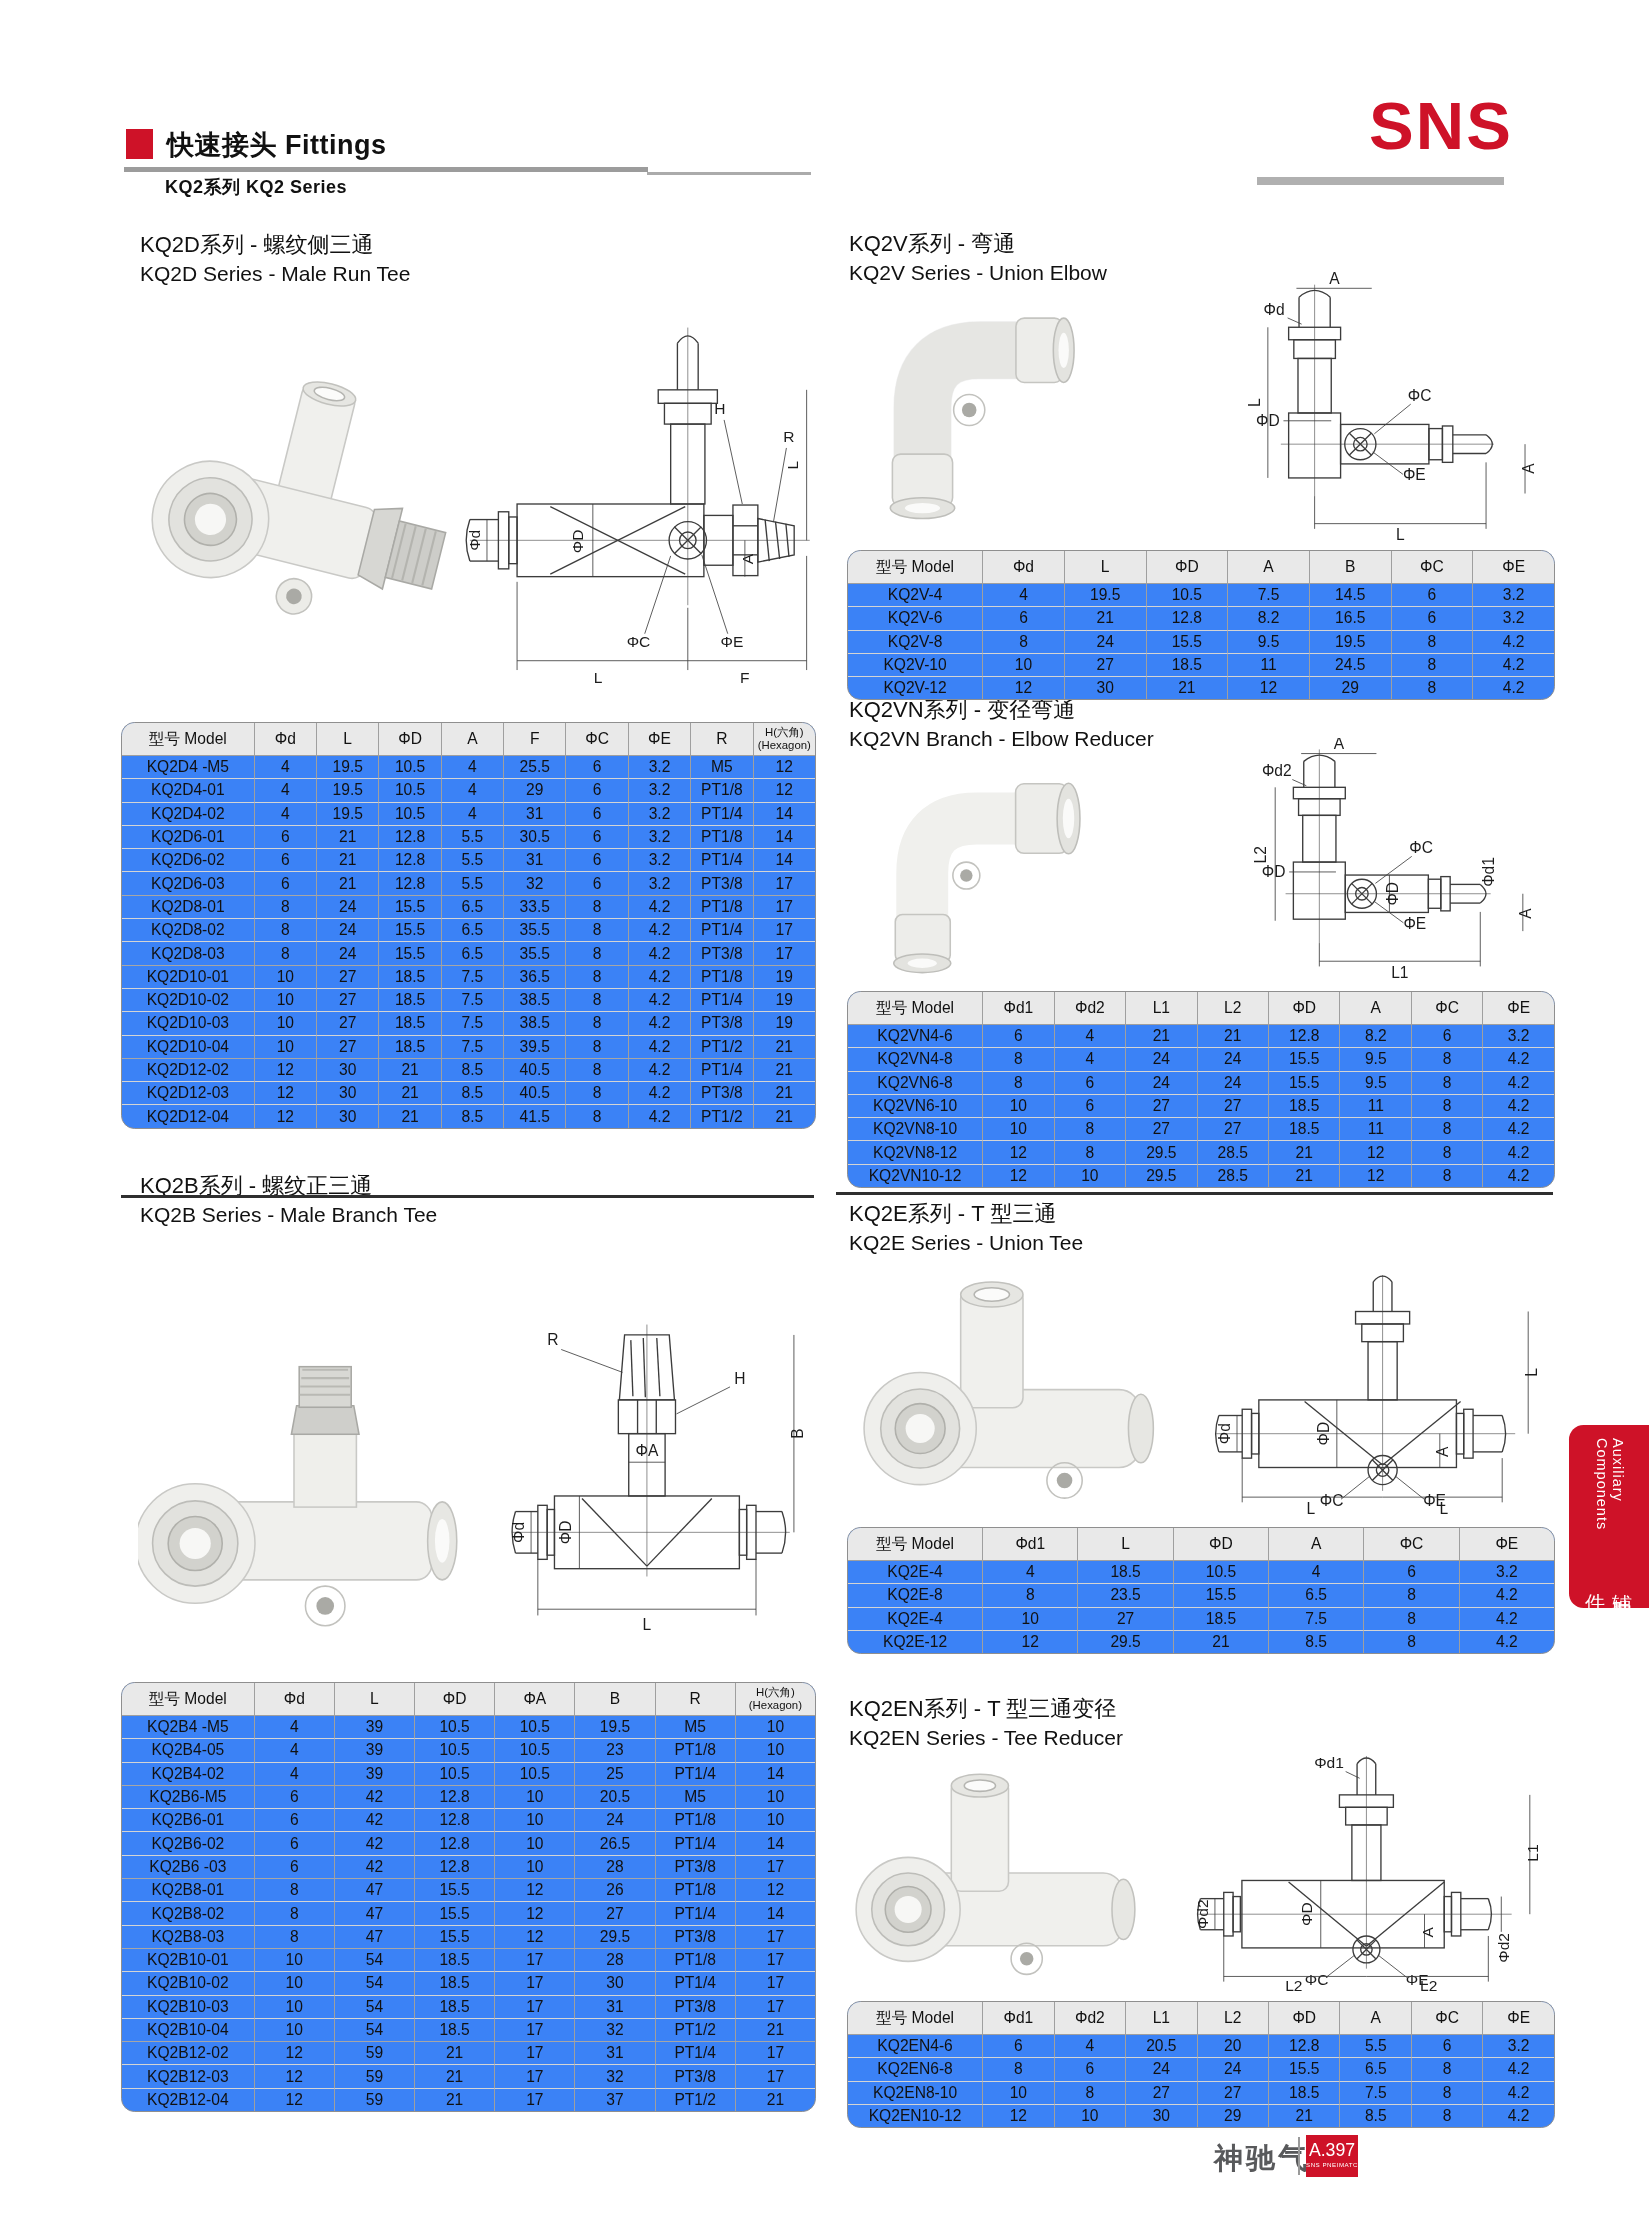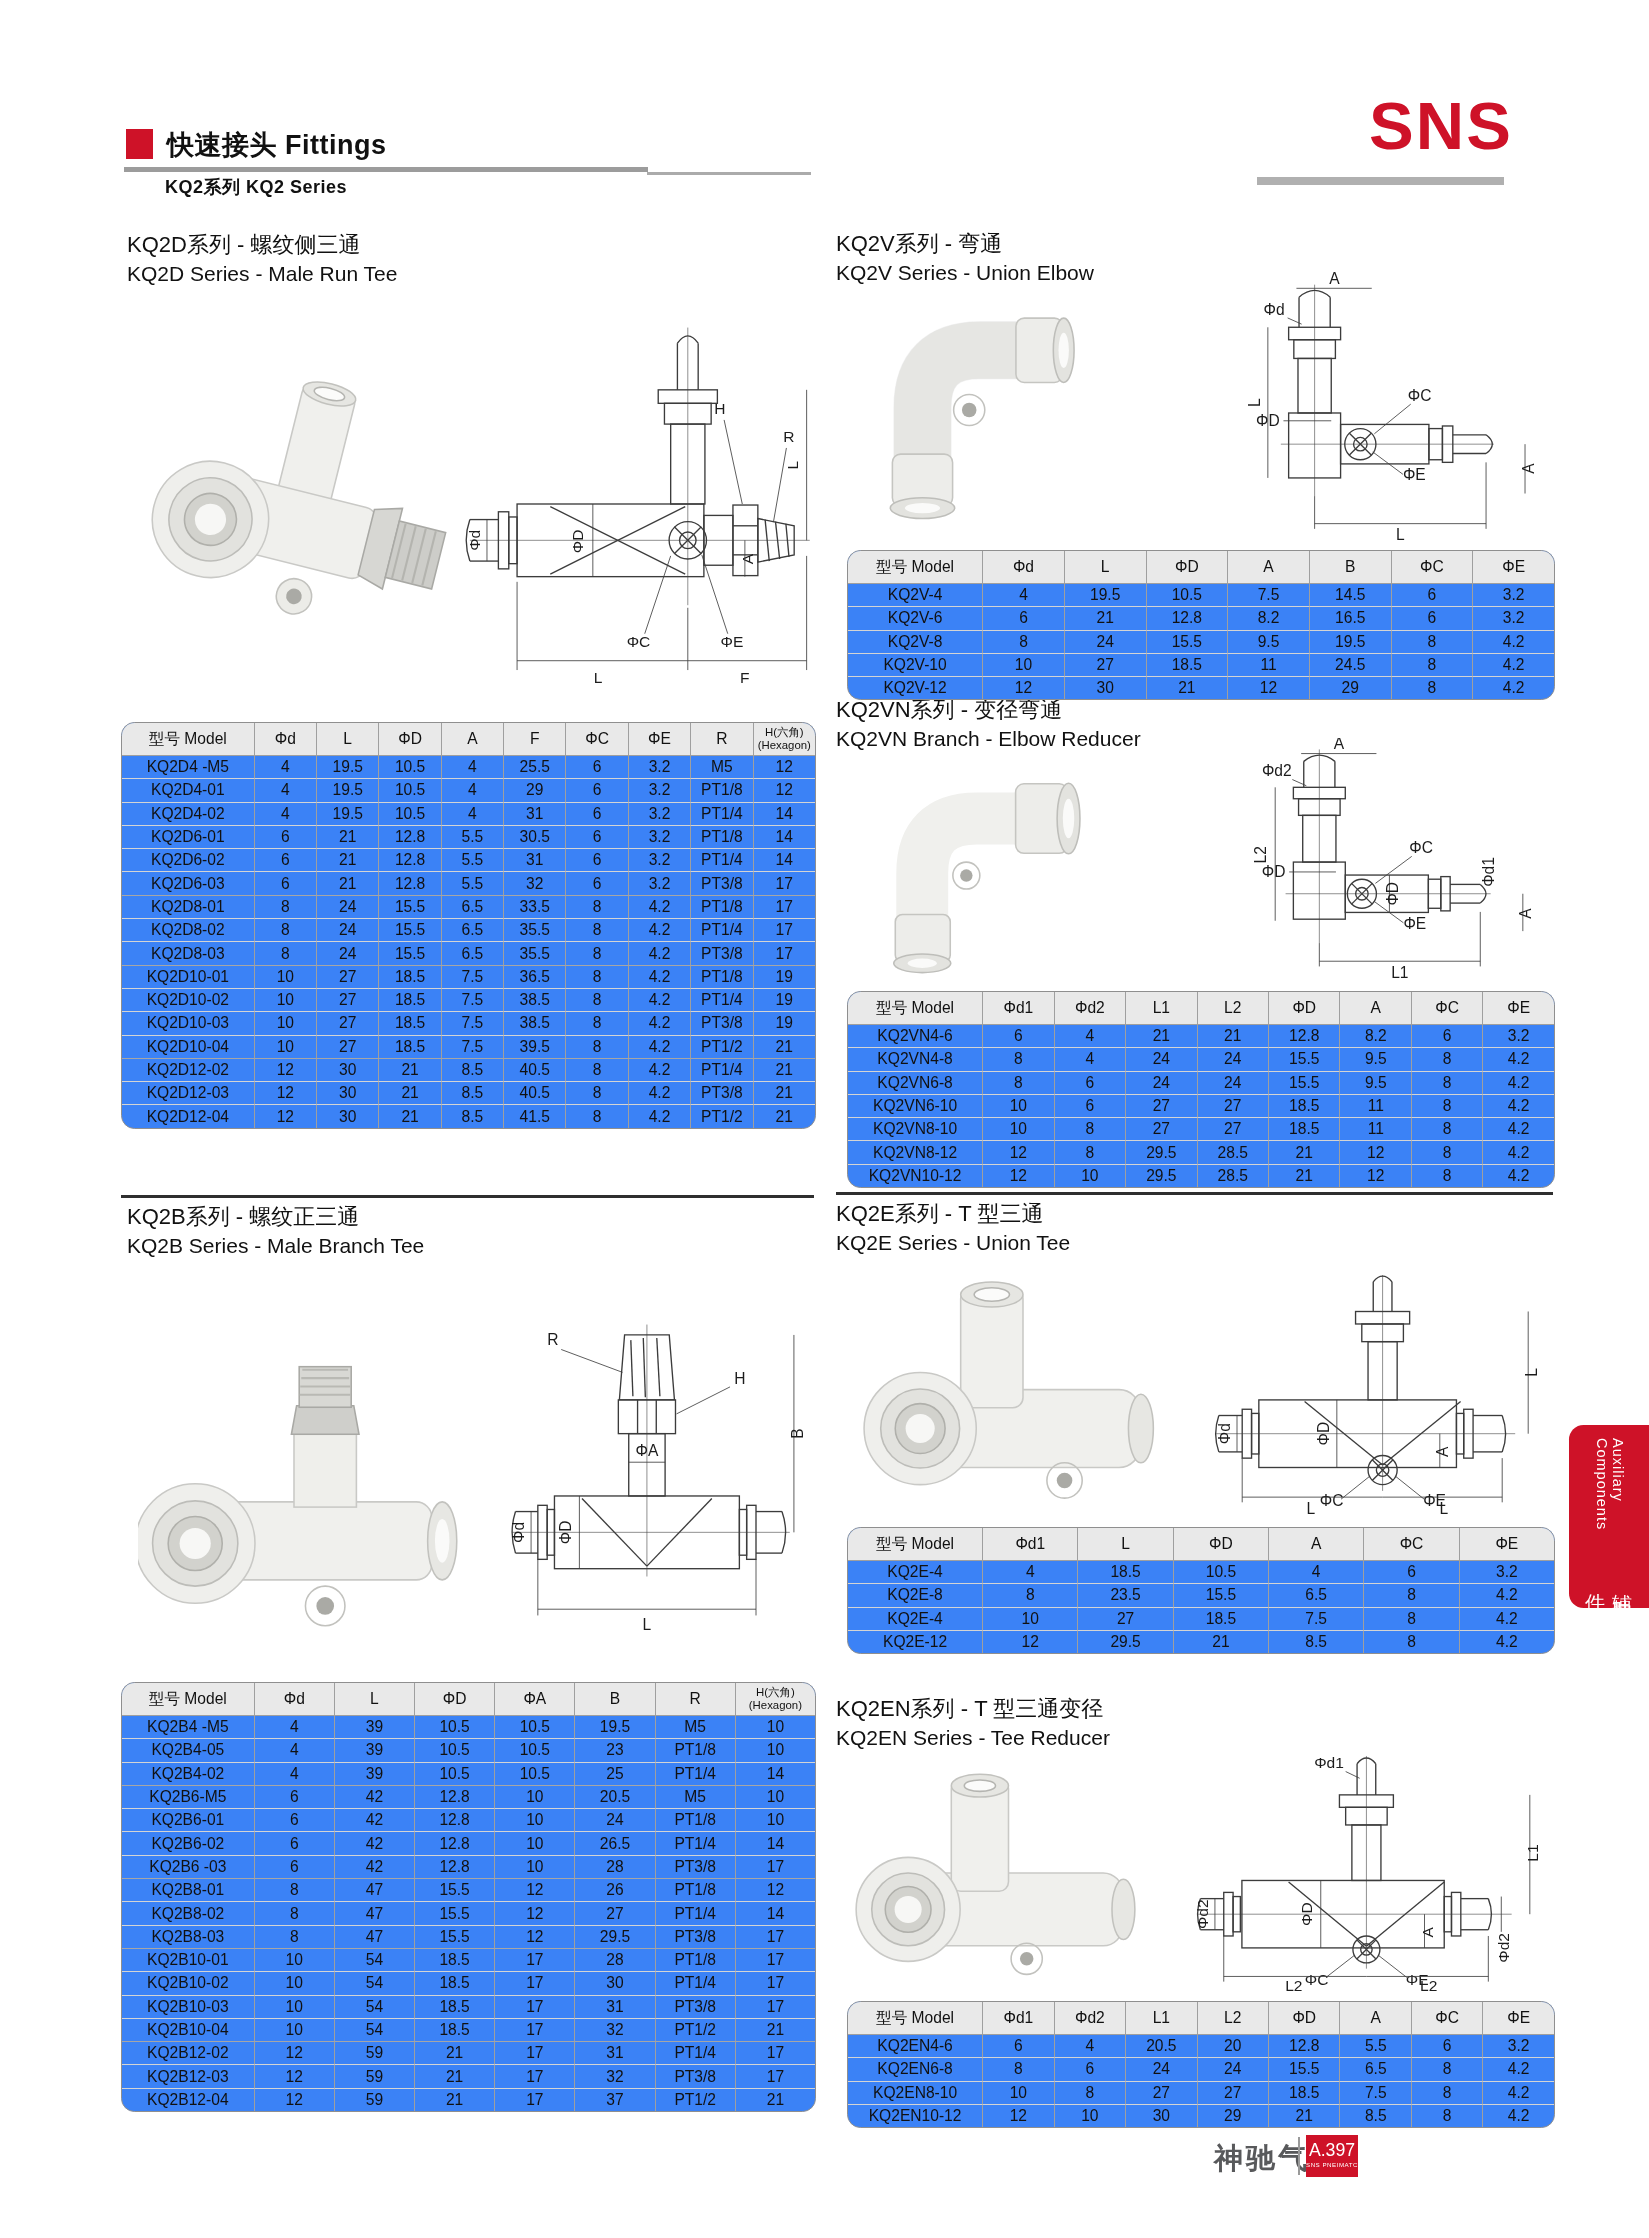--- a/index.html
+++ b/index.html
@@ -9,21 +9,21 @@
 
   
   .red-square{background:#ce1228;}
   .page-title{font-size:27px;font-weight:bold;letter-spacing:0.5px;}
   .brand-logo{font-size:67px;font-weight:800;color:#ce1228;letter-spacing:2.1px;line-height:1;}
   .rule{background:#9c9c9c;}
   .rule-tail{background:#ababab;}
   .series-title{font-size:18px;font-weight:bold;letter-spacing:0.5px;}
 
   
-  .sec-title{line-height:1.3;}
+  .sec-title{line-height:1.3;margin-left:13px;}
   .sec-title .cn{font-size:22px;}
   .sec-title .en{font-size:21px;}
 
   
   .divider{background:#2f2f2f;height:3.1px;}
 
   
   .tblwrap{border:1.6px solid #8f8f8f;border-radius:13.5px;overflow:hidden;background:#3b82f6;}
   table.spec{width:100%;height:100%;border-collapse:separate;border-spacing:0;table-layout:fixed;}
   table.spec th{background:#e9e9e9;font-weight:normal;font-size:15.6px;height:32px;
@@ -74,21 +74,21 @@
     <div class="en">KQ2D Series - Male Run Tee</div>
   </div>
   <div class="abs sec-title" style="left:836px;top:230px;">
     <div class="cn">KQ2V系列 - 弯通</div>
     <div class="en">KQ2V Series - Union Elbow</div>
   </div>
   <div class="abs sec-title" style="left:836px;top:696px;">
     <div class="cn">KQ2VN系列 - 变径弯通</div>
     <div class="en">KQ2VN Branch - Elbow Reducer</div>
   </div>
-  <div class="abs sec-title" style="left:127px;top:1203px;">
+  <div class="abs sec-title" style="left:127px;top:1172px;">
     <div class="cn">KQ2B系列 - 螺纹正三通</div>
     <div class="en">KQ2B Series - Male Branch Tee</div>
   </div>
   <div class="abs sec-title" style="left:836px;top:1200px;">
     <div class="cn">KQ2E系列 - T 型三通</div>
     <div class="en">KQ2E Series - Union Tee</div>
   </div>
   <div class="abs sec-title" style="left:836px;top:1695px;">
     <div class="cn">KQ2EN系列 - T 型三通变径</div>
     <div class="en">KQ2EN Series - Tee Reducer</div>

